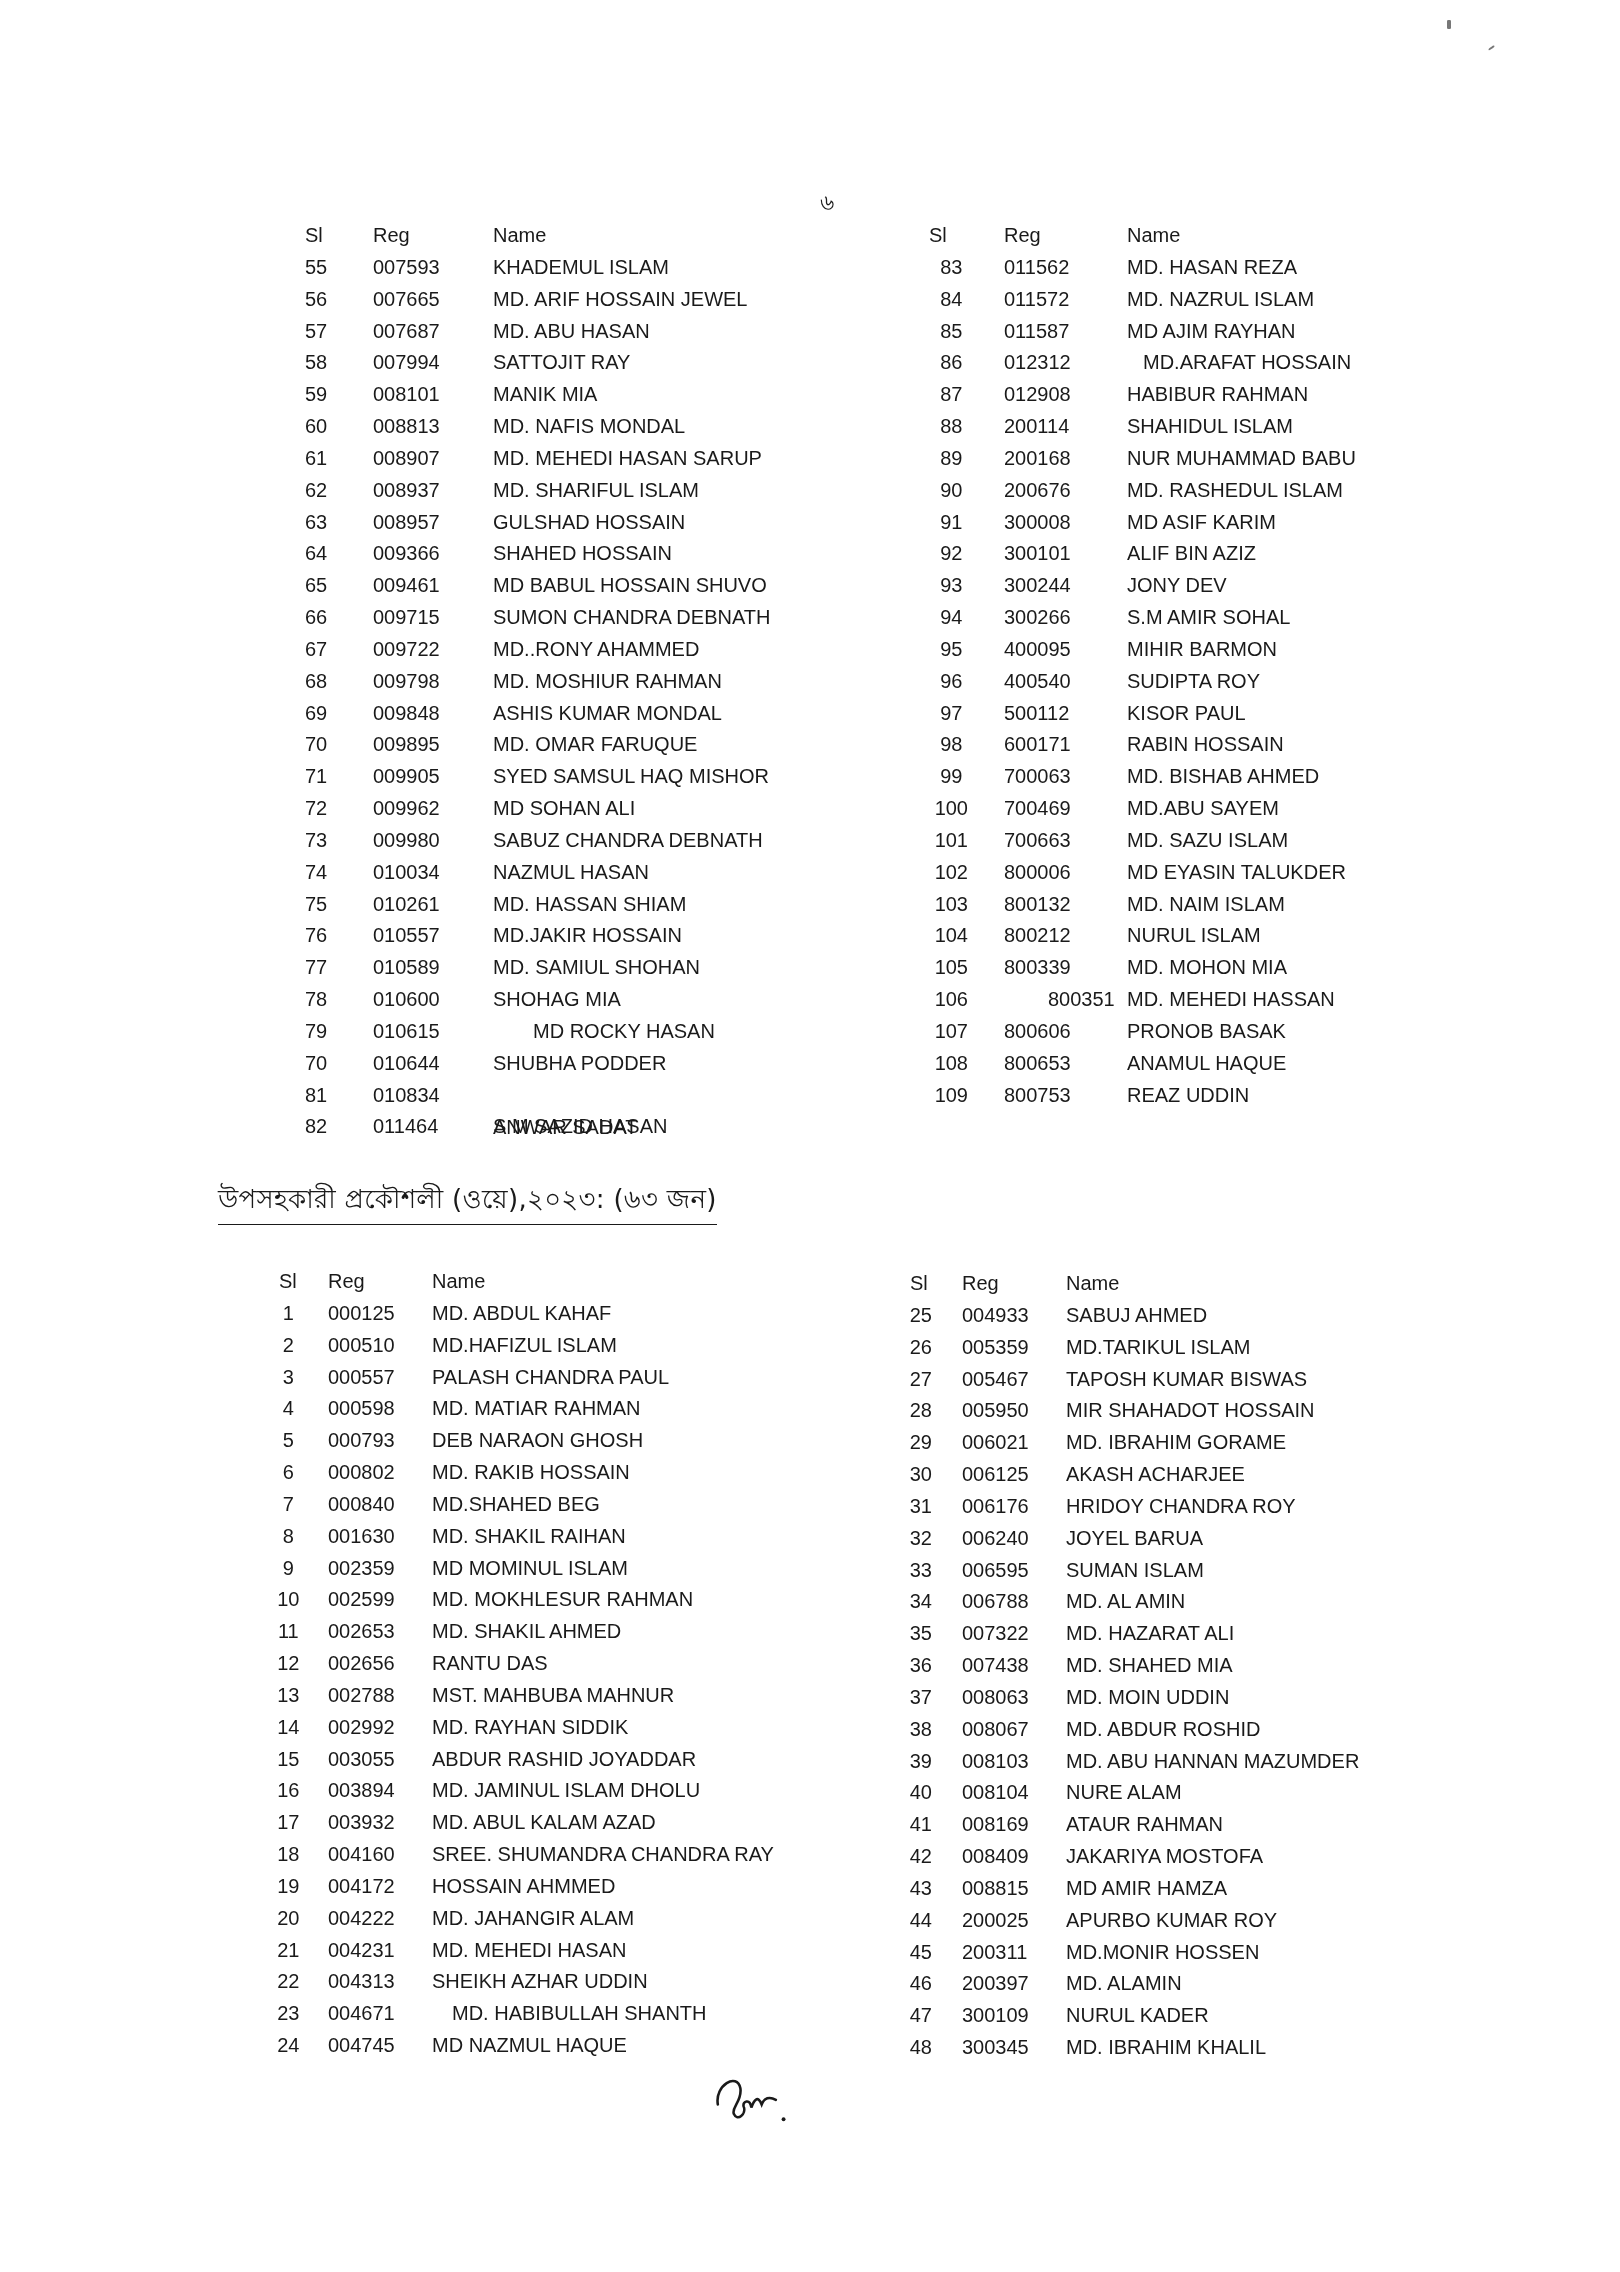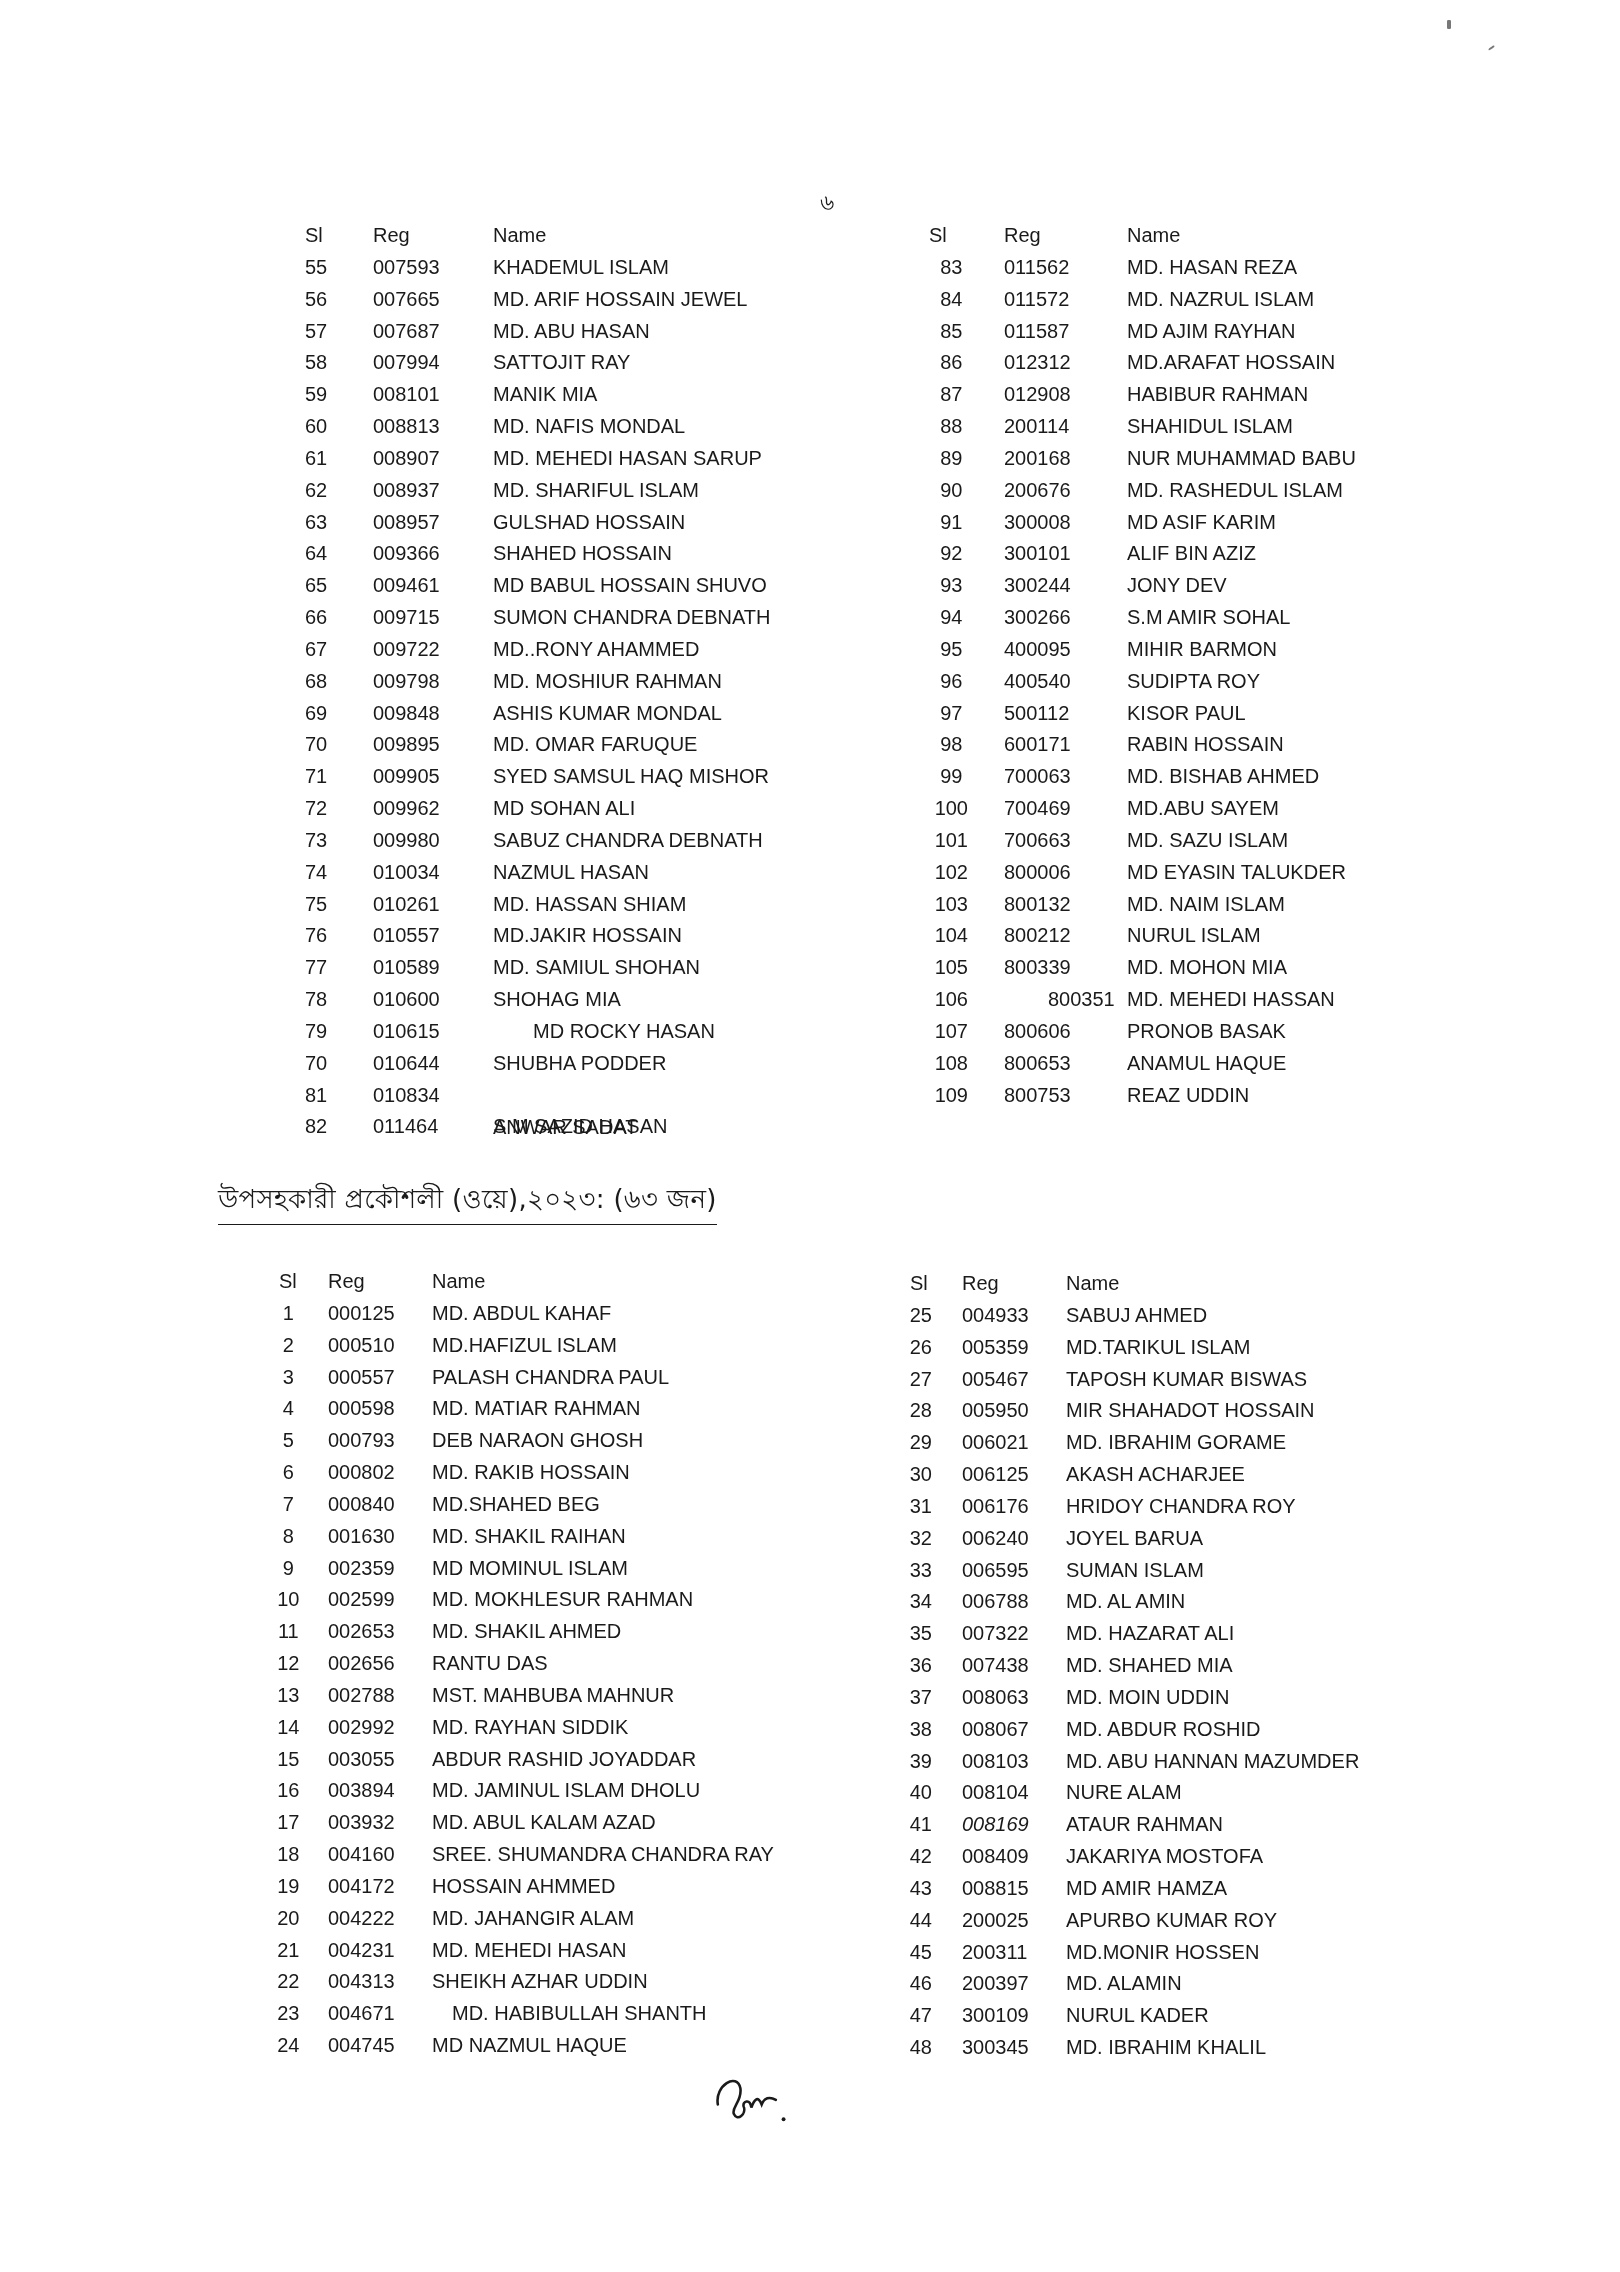--- a/index.html
+++ b/index.html
@@ -186,21 +186,21 @@
       <span class="c" style="left: 198px;">MD. NAZRUL ISLAM</span>
     </div>
     <div class="row" style="top: 96px;">
       <span class="c" style="left: -5.2px; width: 55px; text-align: center;">85</span>
       <span class="c" style="left: 75px;">011587</span>
       <span class="c" style="left: 198px;">MD AJIM RAYHAN</span>
     </div>
     <div class="row" style="top: 127px;">
       <span class="c" style="left: -5.2px; width: 55px; text-align: center;">86</span>
       <span class="c" style="left: 75px;">012312</span>
-      <span class="c" style="left: 198px; text-align: right;">MD.ARAFAT HOSSAIN</span>
+      <span class="c" style="left: 214px; text-align: right;">MD.ARAFAT HOSSAIN</span>
     </div>
     <div class="row" style="top: 159px;">
       <span class="c" style="left: -5.2px; width: 55px; text-align: center;">87</span>
       <span class="c" style="left: 75px;">012908</span>
       <span class="c" style="left: 198px;">HABIBUR RAHMAN</span>
     </div>
     <div class="row" style="top: 191px;">
       <span class="c" style="left: -5.2px; width: 55px; text-align: center;">88</span>
       <span class="c" style="left: 75px;">200114</span>
       <span class="c" style="left: 198px;">SHAHIDUL ISLAM</span>
@@ -522,21 +522,21 @@
       <span class="c" style="left: 52px;">008103</span>
       <span class="c" style="left: 156px;">MD. ABU HANNAN MAZUMDER</span>
     </div>
     <div class="row" style="top: 509px;">
       <span class="c" style="left: -5.2px; width: 32px; text-align: center;">40</span>
       <span class="c" style="left: 52px;">008104</span>
       <span class="c" style="left: 156px;">NURE ALAM</span>
     </div>
     <div class="row" style="top: 541px;">
       <span class="c" style="left: -5.2px; width: 32px; text-align: center;">41</span>
-      <span class="c" style="left: 52px; font-style: italic;">008169</span>
+      <span class="c" style="left: 52px;">008169</span>
       <span class="c" style="left: 156px;">ATAUR RAHMAN</span>
     </div>
     <div class="row" style="top: 573px;">
       <span class="c" style="left: -5.2px; width: 32px; text-align: center;">42</span>
       <span class="c" style="left: 52px;">008409</span>
       <span class="c" style="left: 156px;">JAKARIYA MOSTOFA</span>
     </div>
     <div class="row" style="top: 605px;">
       <span class="c" style="left: -5.2px; width: 32px; text-align: center;">43</span>
       <span class="c" style="left: 52px;">008815</span>

